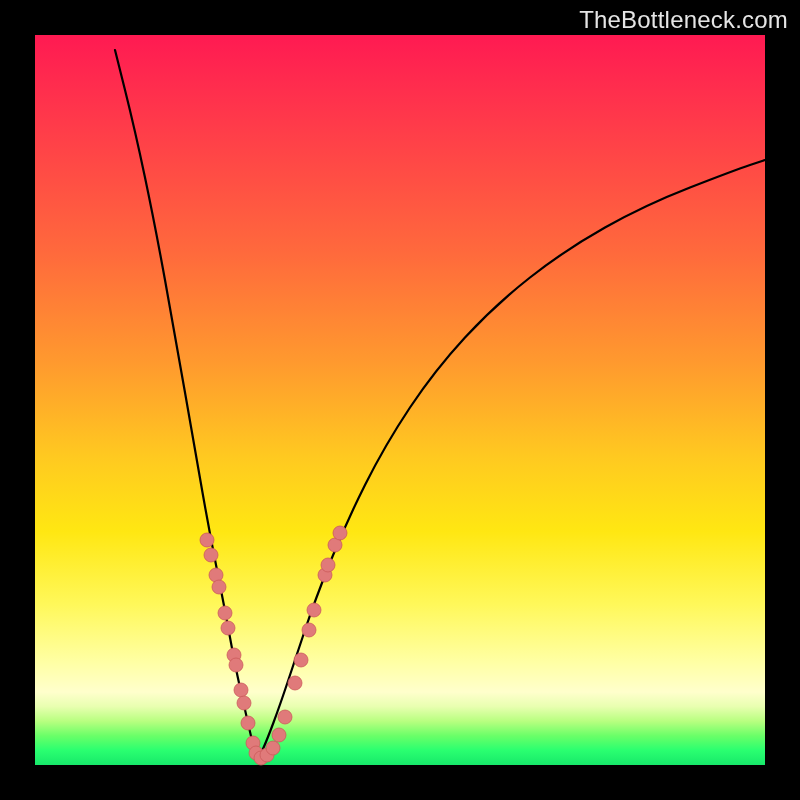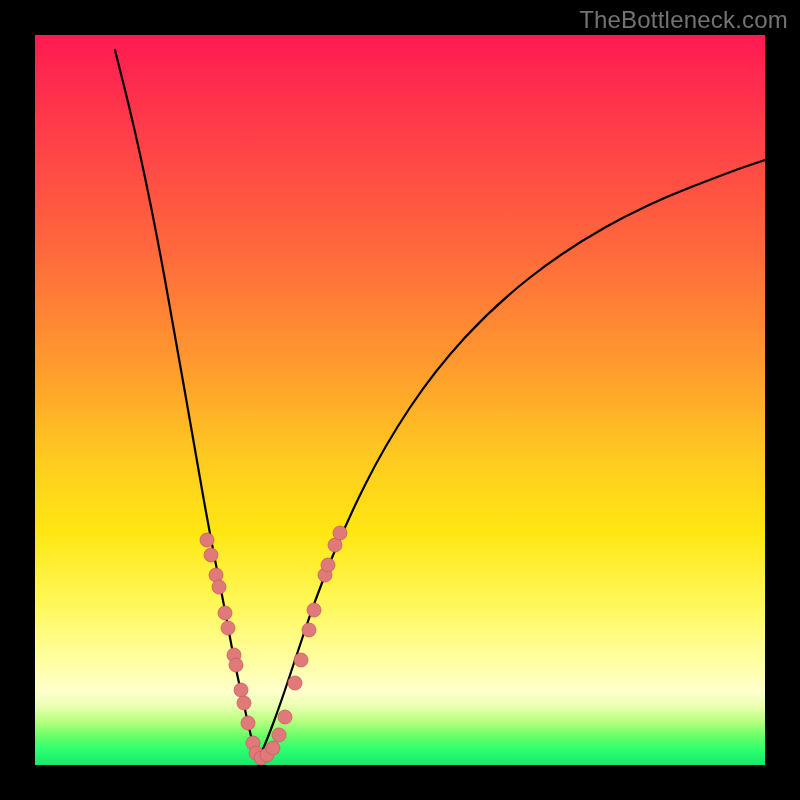--- a/index.html
+++ b/index.html
@@ -38,21 +38,21 @@
       #b8ff80 94%,
       #6aff68 96%,
       #2aff70 98%,
       #17e86a 100%
     );
   }
   .watermark {
     position: absolute;
     top: 6px;
     right: 12px;
-    color: #737373;
+    color: #e5e5e5;
     font-size: 24px;
     font-weight: 400;
     letter-spacing: 0.2px;
   }
   svg.curves {
     position: absolute;
     left: 0;
     top: 0;
     width: 730px;
     height: 730px;

